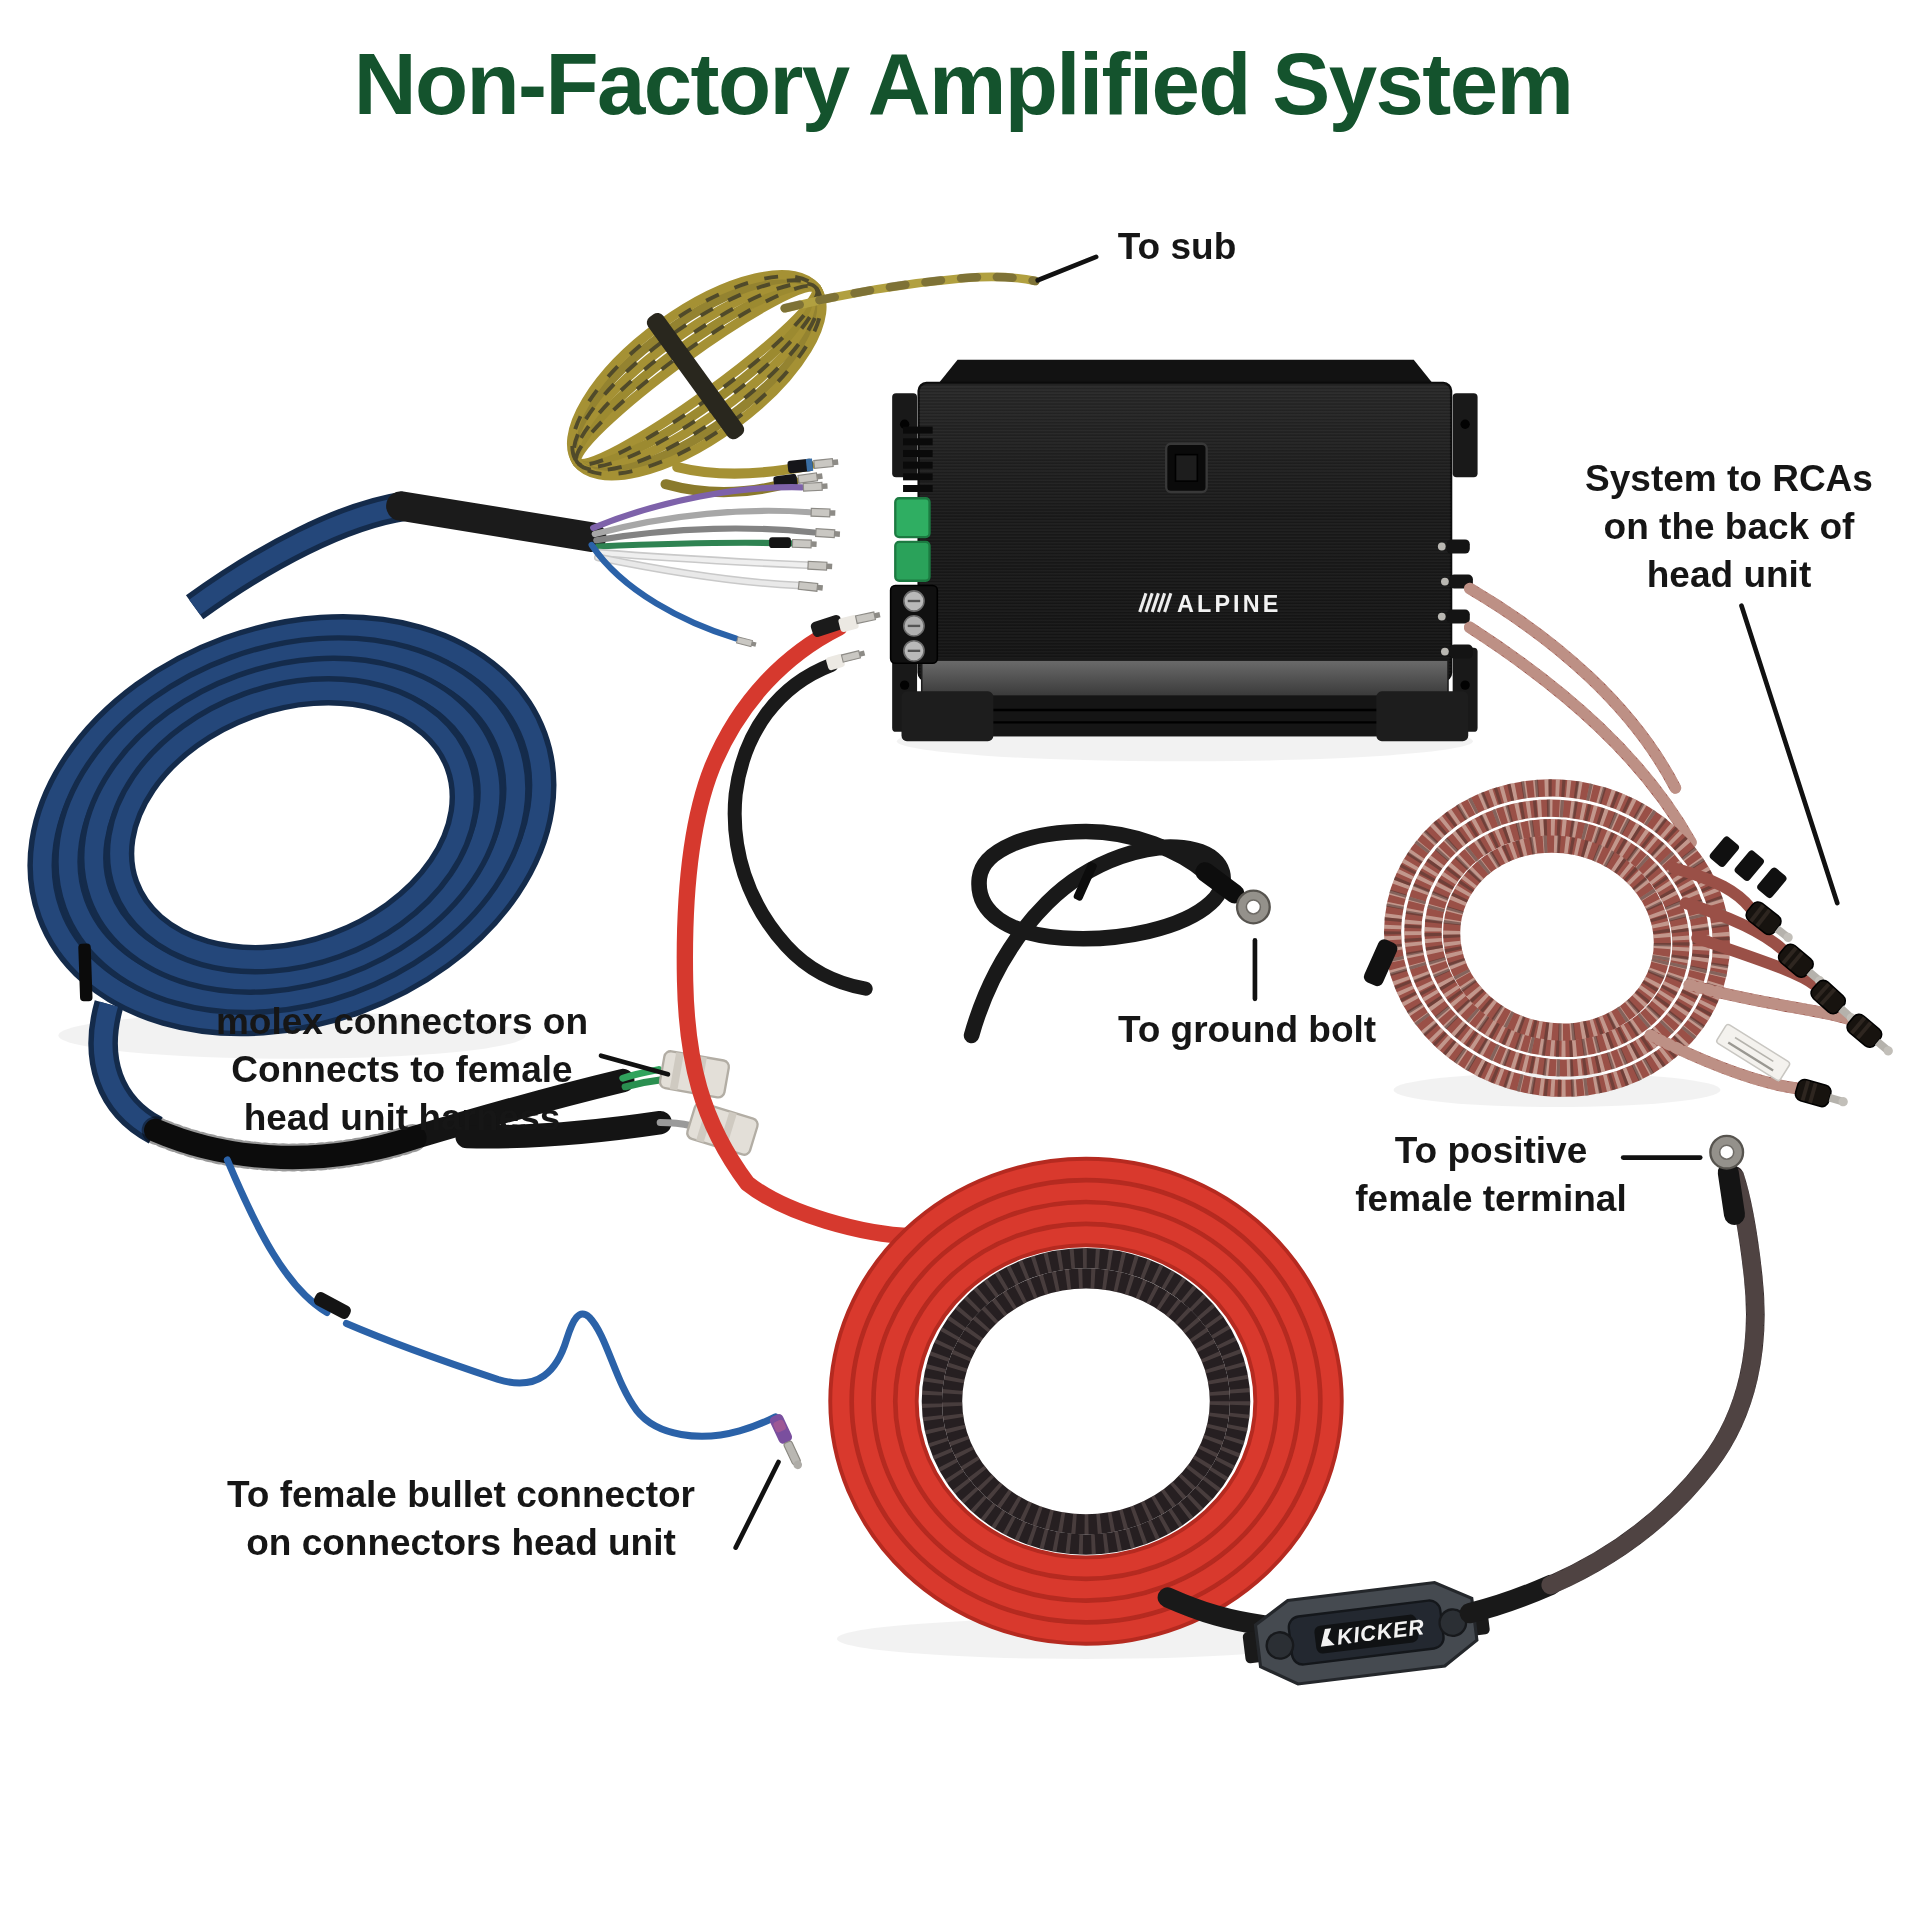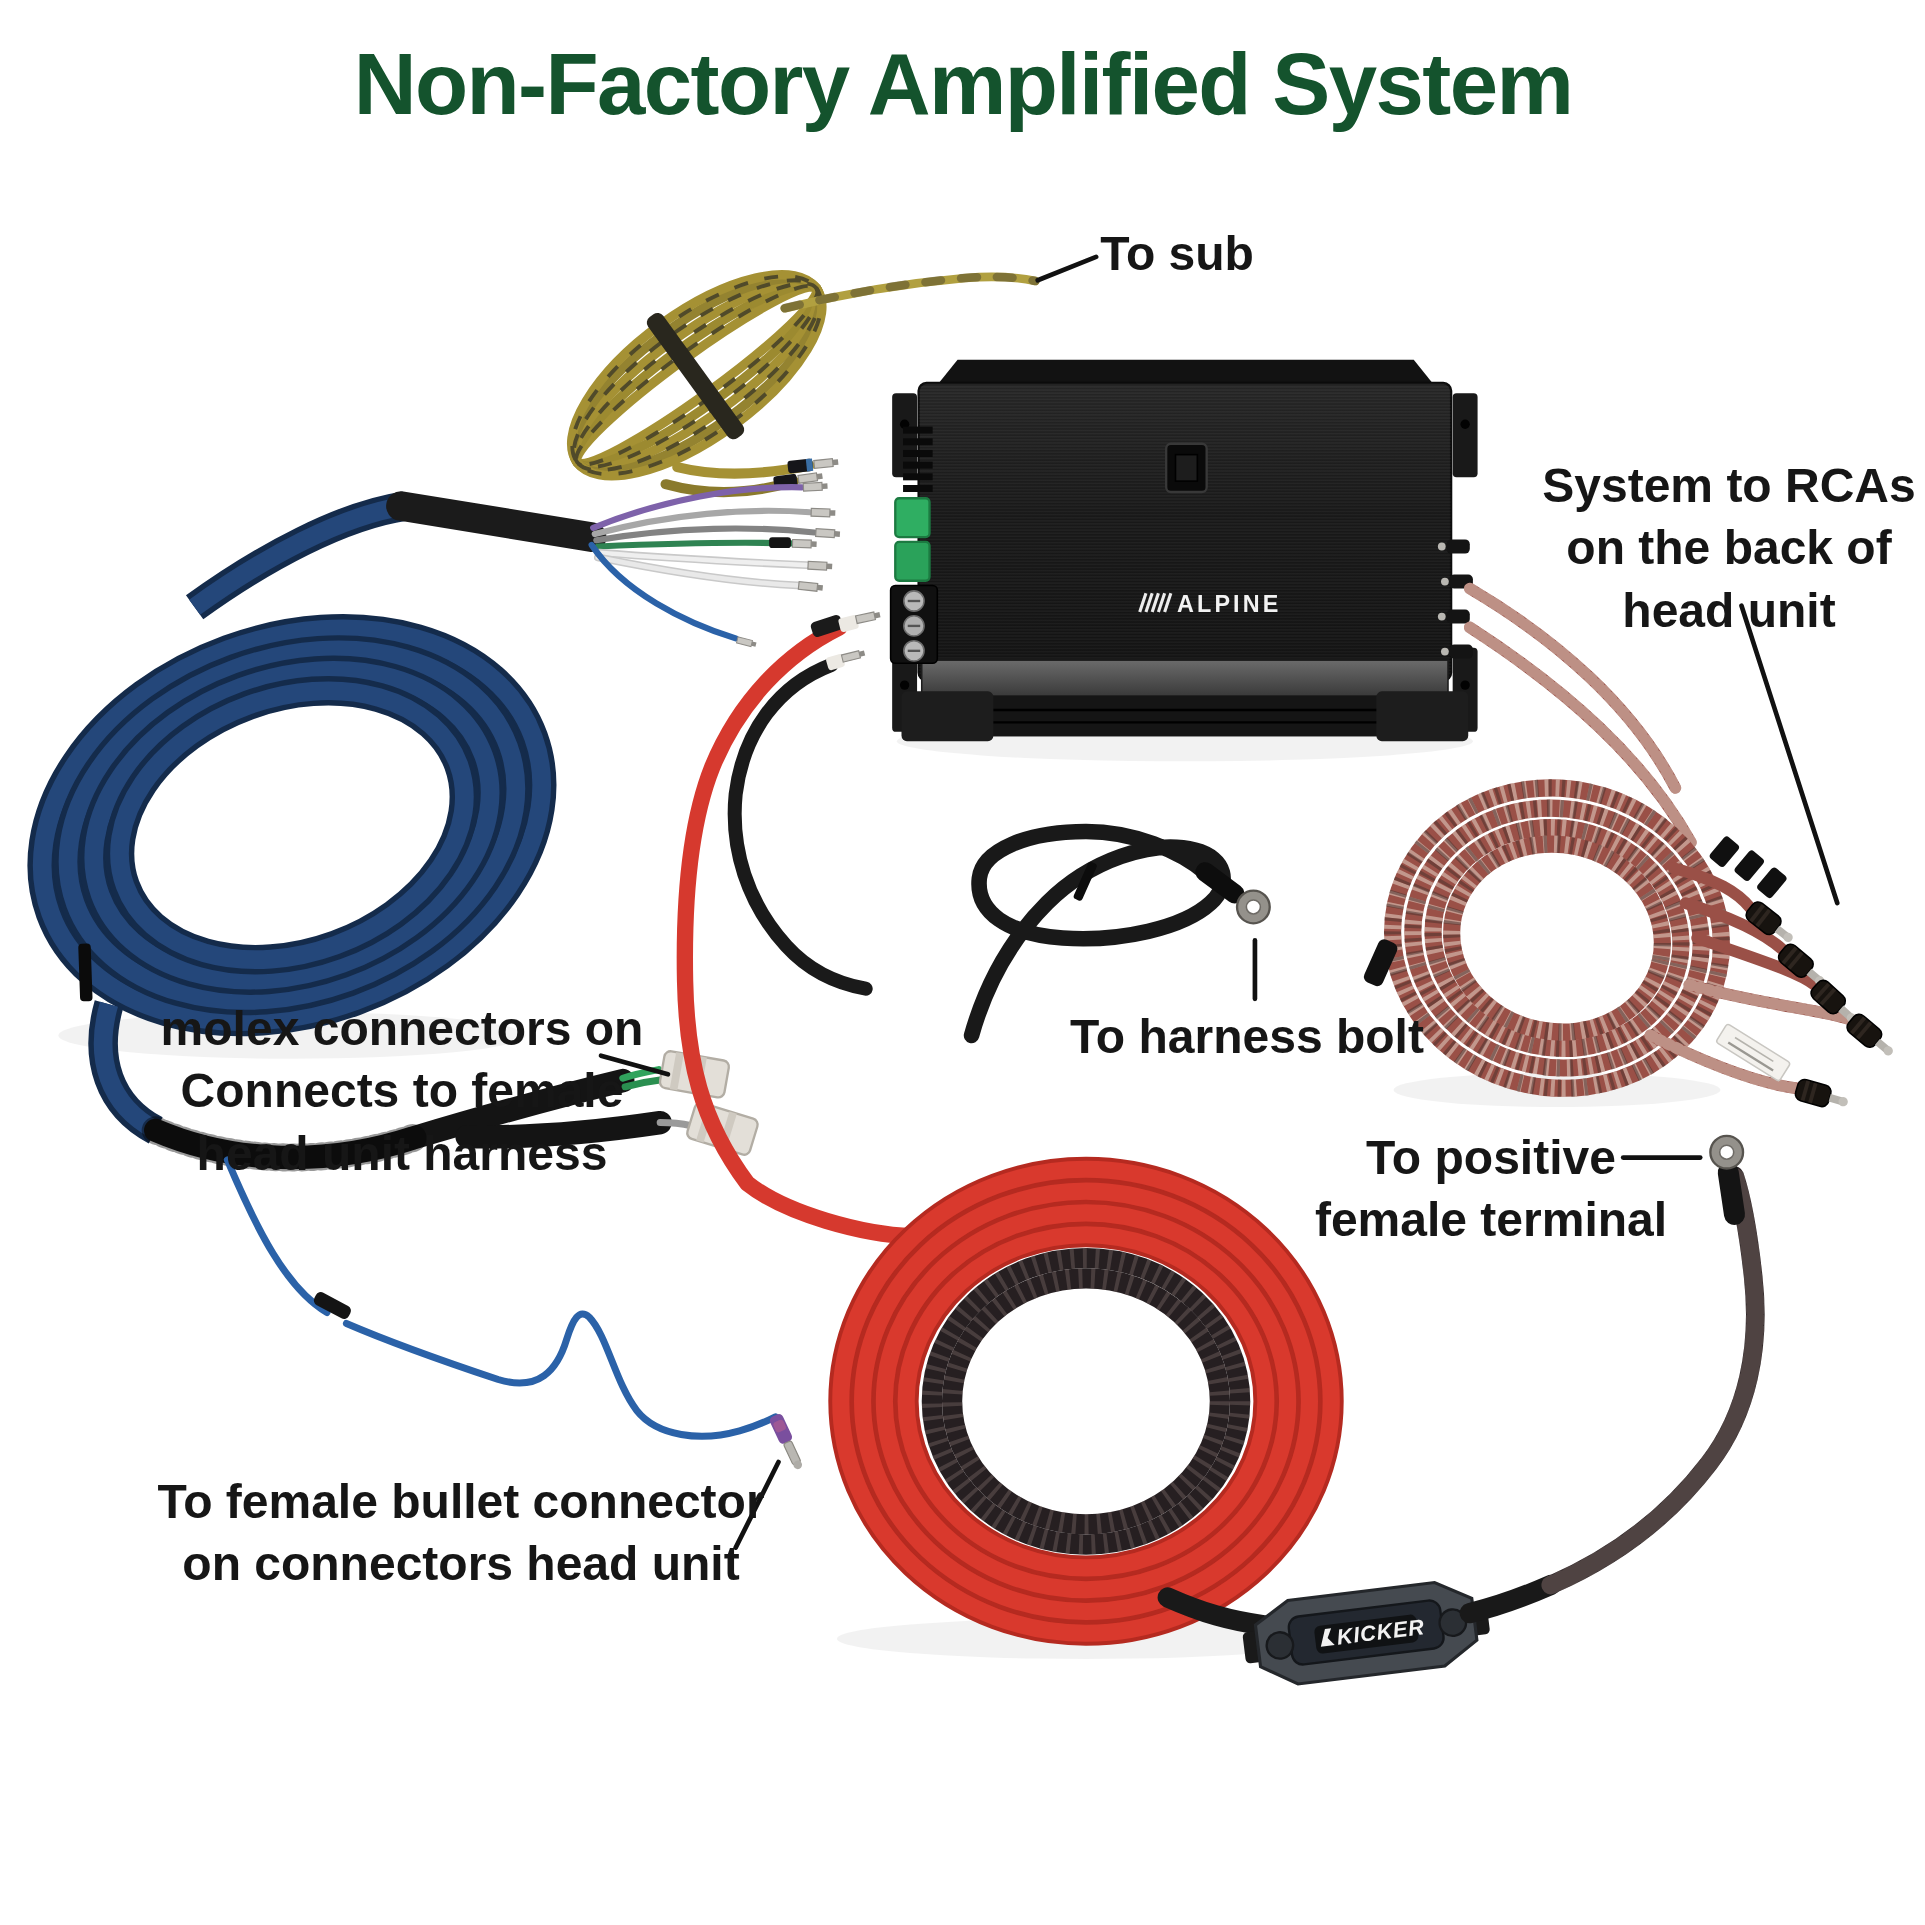--- a/index.html
+++ b/index.html
@@ -1,20 +1,20 @@
 <!DOCTYPE html>
 <html style="font-size:12.5px"><head>
 <meta charset="utf-8">
 <style>
   html,body{margin:0;padding:0;background:#ffffff;}
   #canvas{position:relative;width:1926px;height:1926px;background:#ffffff;overflow:hidden;
           font-family:"Liberation Sans", sans-serif;}
   svg{position:absolute;left:0;top:0;}
   .lbl{position:absolute;transform:translateX(-50%);text-align:center;color:#161616;
-       font-weight:700;font-size:48px;line-height:1.30;white-space:nowrap;
+       font-weight:700;font-size:37px;line-height:1.30;white-space:nowrap;
        letter-spacing:0px;}
   .lbl span{display:block;}
   #title{position:absolute;left:963px;top:34px;transform:translateX(-50%);
          font-size:87px;font-weight:800;color:#14532d;letter-spacing:-1.6px;white-space:nowrap;}
   
   .ln{stroke:#111;stroke-width:6;stroke-linecap:round;}
   .bco{fill:none;stroke:#142b4b;stroke-width:38;}
   .bci{fill:none;stroke:#24477a;stroke-width:24;}
   .rco{fill:none;stroke:#b52a20;stroke-width:32;}
   .rci{fill:none;stroke:#d9392d;stroke-width:22;}
@@ -372,21 +372,21 @@
   <span>head unit</span>
 </div>
 
 <div class="lbl" style="left:402px;top:998px;">
   <span>molex connectors on</span>
   <span>Connects to female</span>
   <span>head unit harness</span>
 </div>
 
 <div class="lbl" style="left:1247px;top:1006px;">
-  <span>To harness bolt</span>
+  <span>To ground bolt</span>
 </div>
 
 <div class="lbl" style="left:1491px;top:1127px;">
   <span>To positive</span>
   <span>female terminal</span>
 </div>
 
 <div class="lbl" style="left:461px;top:1471px;">
   <span>To female bullet connector</span>
   <span>on connectors head unit</span>

